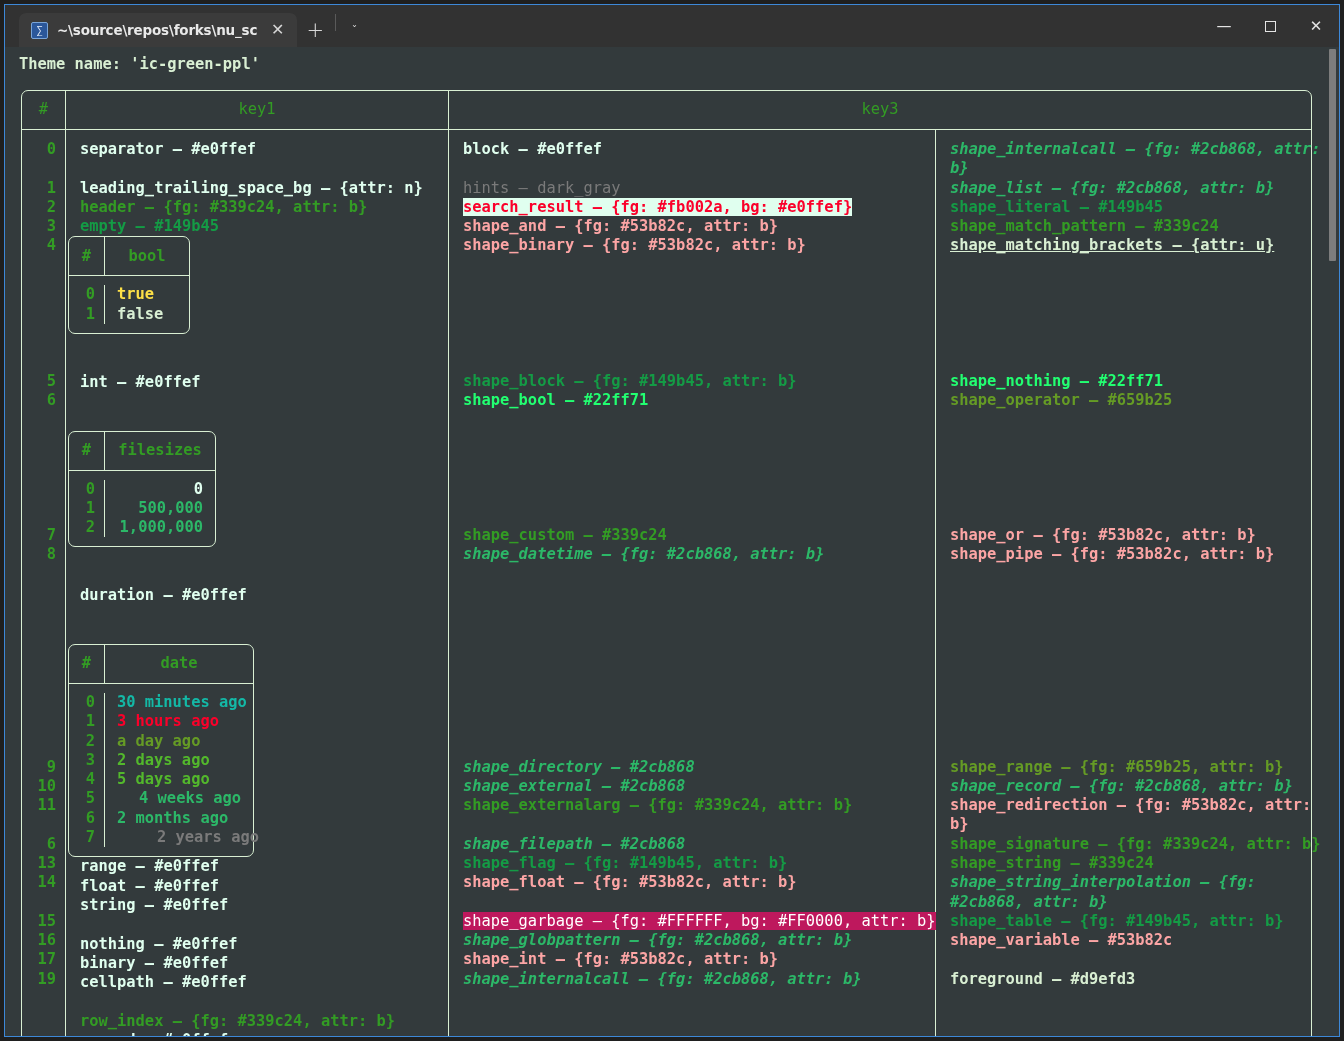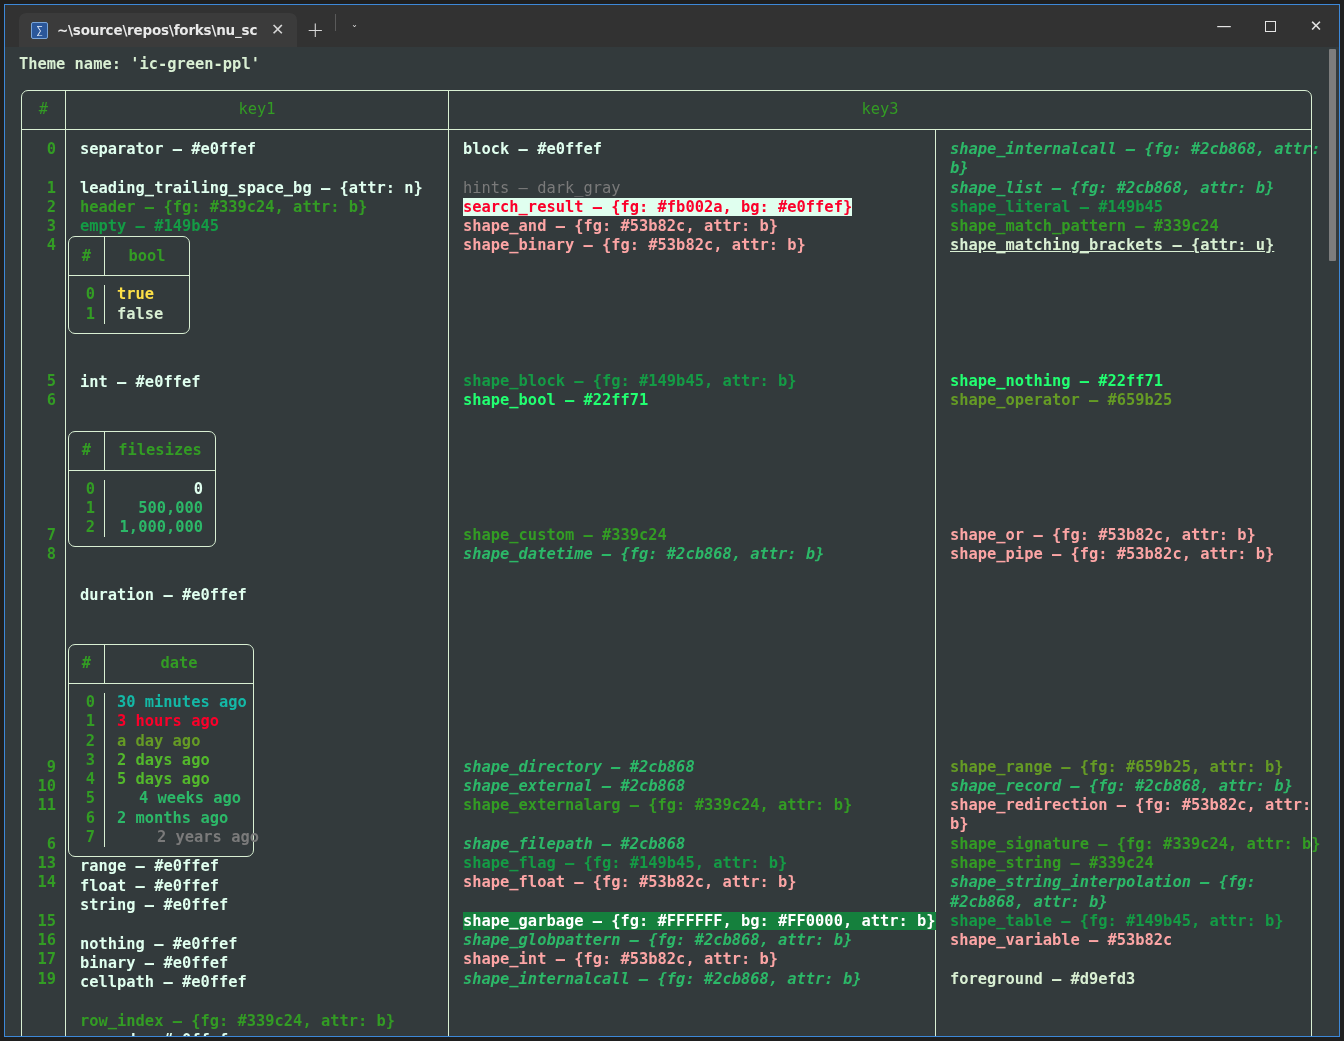--- a/index.html
+++ b/index.html
@@ -173,23 +173,23 @@
   .c-53b82c { color: #fca5a5; font-weight: bold; }
   .c-659b25 { color: #659b25; font-weight: bold; }
   .c-22ff71 { color: #22ff71; font-weight: bold; }
   .c-gray   { color: #7a7a7a; }
   .hl-search {
     background: #e0ffef;
     color: #fb002a;
     font-weight: bold;
   }
   .hl-garbage {
-    background: #15803d;
+    background: #be185d;
     color: #FFFFFF;
-    font-weight: bold;
+    font-weight: normal;
   }
   .und { text-decoration: underline; }
 
   
   .subtbl {
     display: inline-block;
     border: 1.6px solid #d9efd3;
     border-radius: 7px;
     margin-left: 2px;
     box-sizing: border-box;

